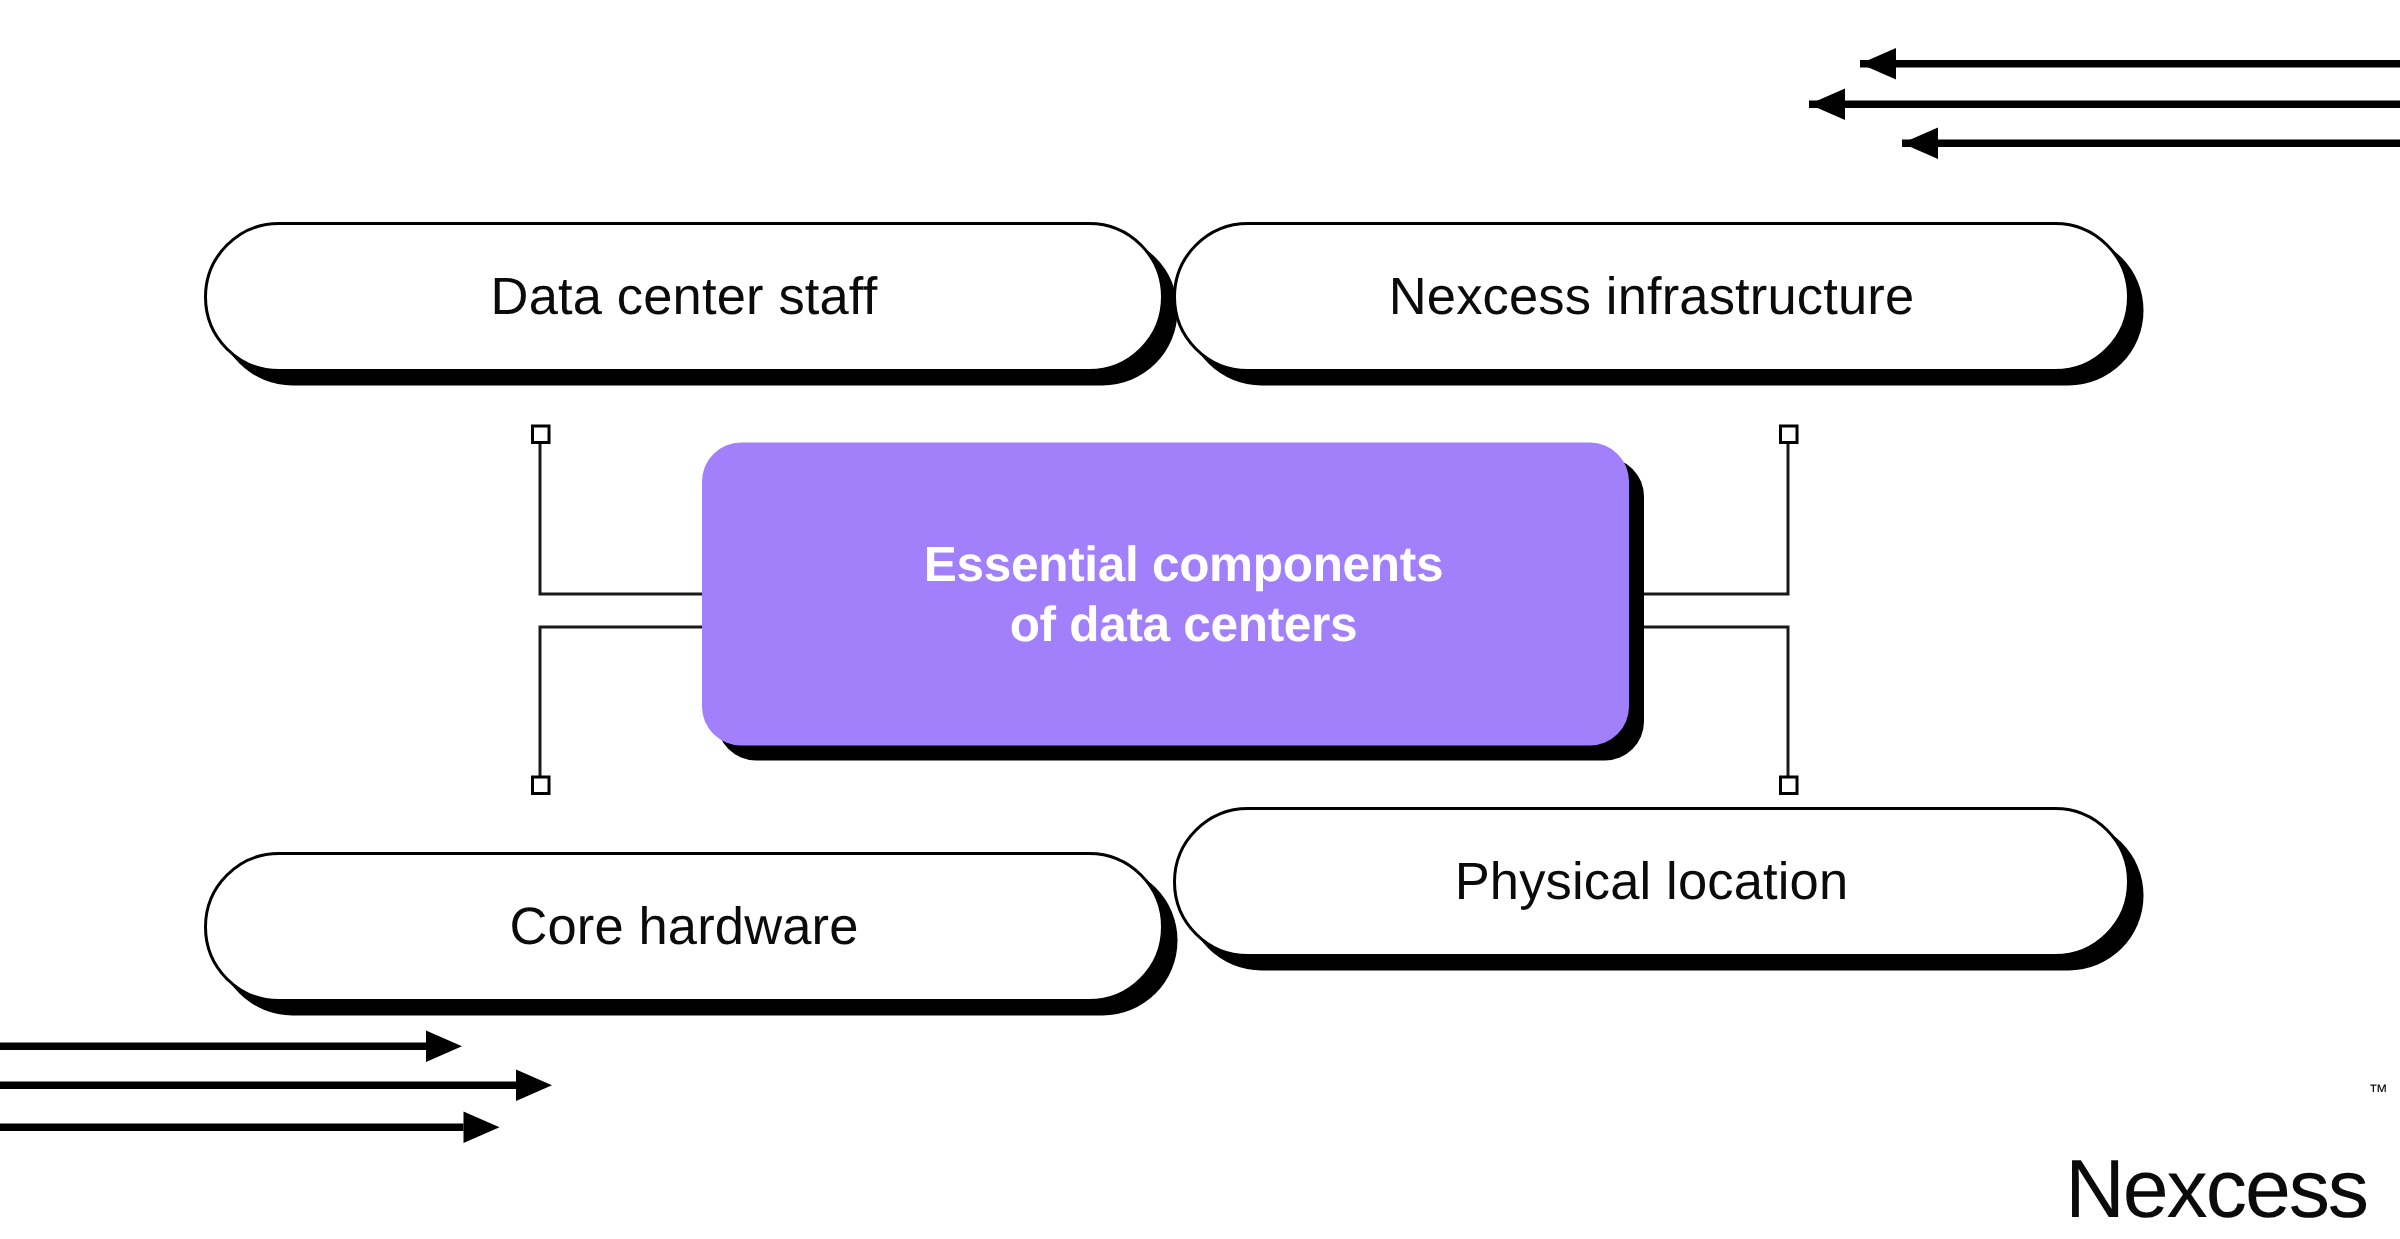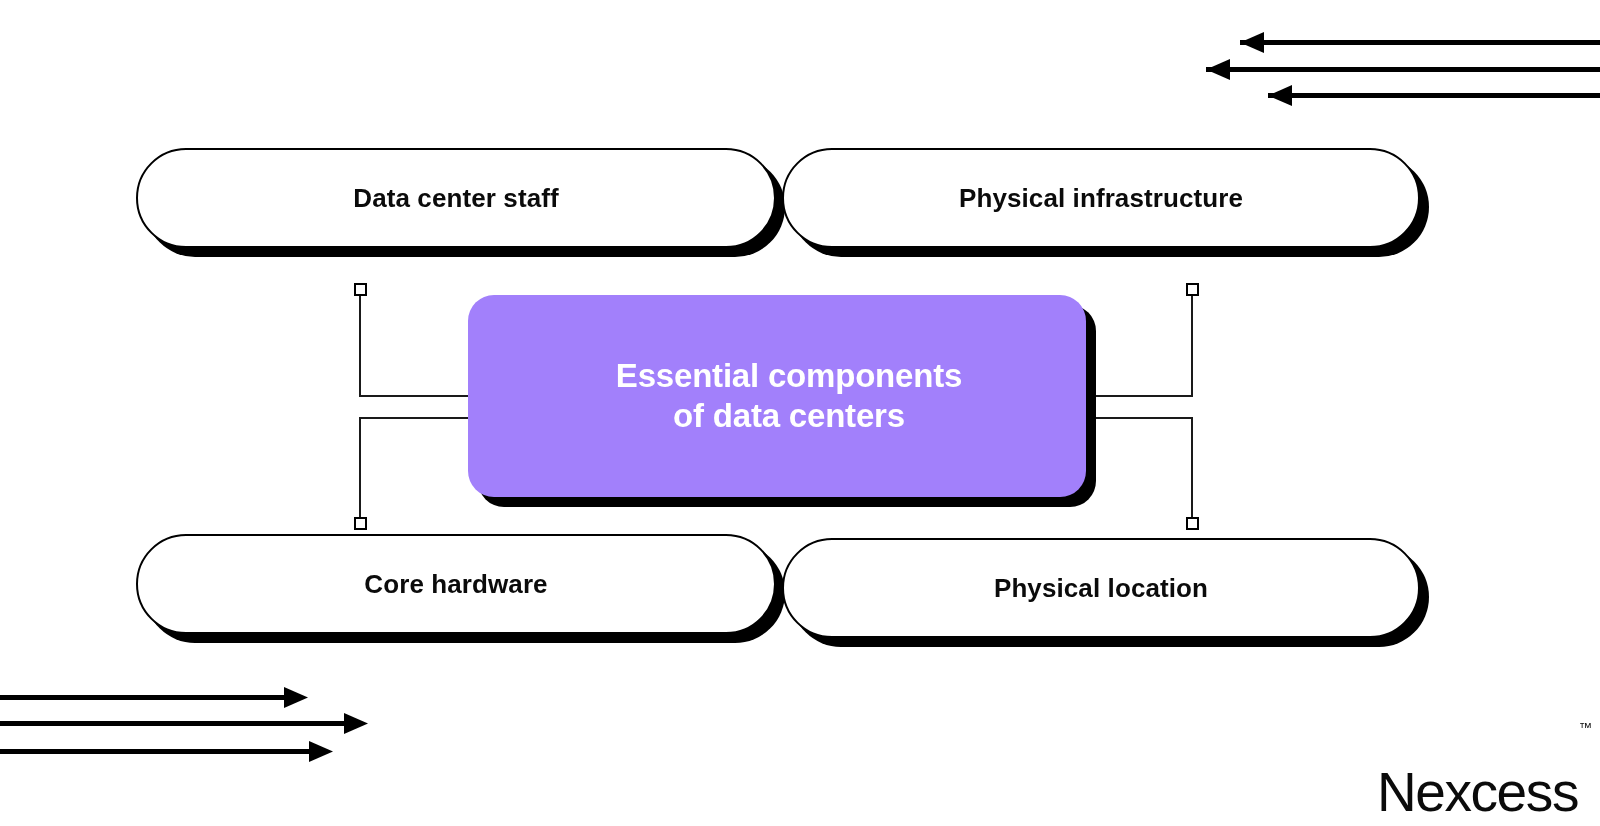--- a/index.html
+++ b/index.html
@@ -47,30 +47,30 @@
     background: #ffffff;
     border: 2.2px solid #000000;
     border-radius: 999px;
     box-shadow: 9px 9px 0 0 #000000;
     display: flex;
     align-items: center;
     justify-content: center;
     z-index: 4;
   }
   .pill-label {
-    font-size: 26px;
-    font-weight: 700;
+    font-size: 35px;
+    font-weight: 400;
     color: #0b0b0b;
     letter-spacing: 0.1px;
     white-space: nowrap;
   }
 
   #pill-data-center-staff  { left: 136px;  top: 148px; width: 640px; height: 100px; }
   #pill-support-infra      { left: 782px;  top: 148px; width: 638px; height: 100px; }
-  #pill-core-hardware      { left: 136px;  top: 534px; width: 640px; height: 100px; }
+  #pill-core-hardware      { left: 136px;  top: 568px; width: 640px; height: 100px; }
   #pill-physical-location  { left: 782px;  top: 538px; width: 638px; height: 100px; text-align: right; }
 
   
   #connectors {
     position: absolute;
     left: 0;
     top: 0;
     width: 1600px;
     height: 826px;
     z-index: 2;
@@ -170,21 +170,21 @@
         <rect x="1187" y="518" width="11" height="11"></rect>
       </g>
     </svg>
   </div>
 
   <div class="pill" id="pill-data-center-staff">
     <span class="pill-label">Data center staff</span>
   </div>
 
   <div class="pill" id="pill-support-infra">
-    <span class="pill-label">Physical infrastructure</span>
+    <span class="pill-label">Nexcess infrastructure</span>
   </div>
 
   <div class="pill" id="pill-core-hardware">
     <span class="pill-label">Core hardware</span>
   </div>
 
   <div class="pill" id="pill-physical-location">
     <span class="pill-label">Physical location</span>
   </div>
 

